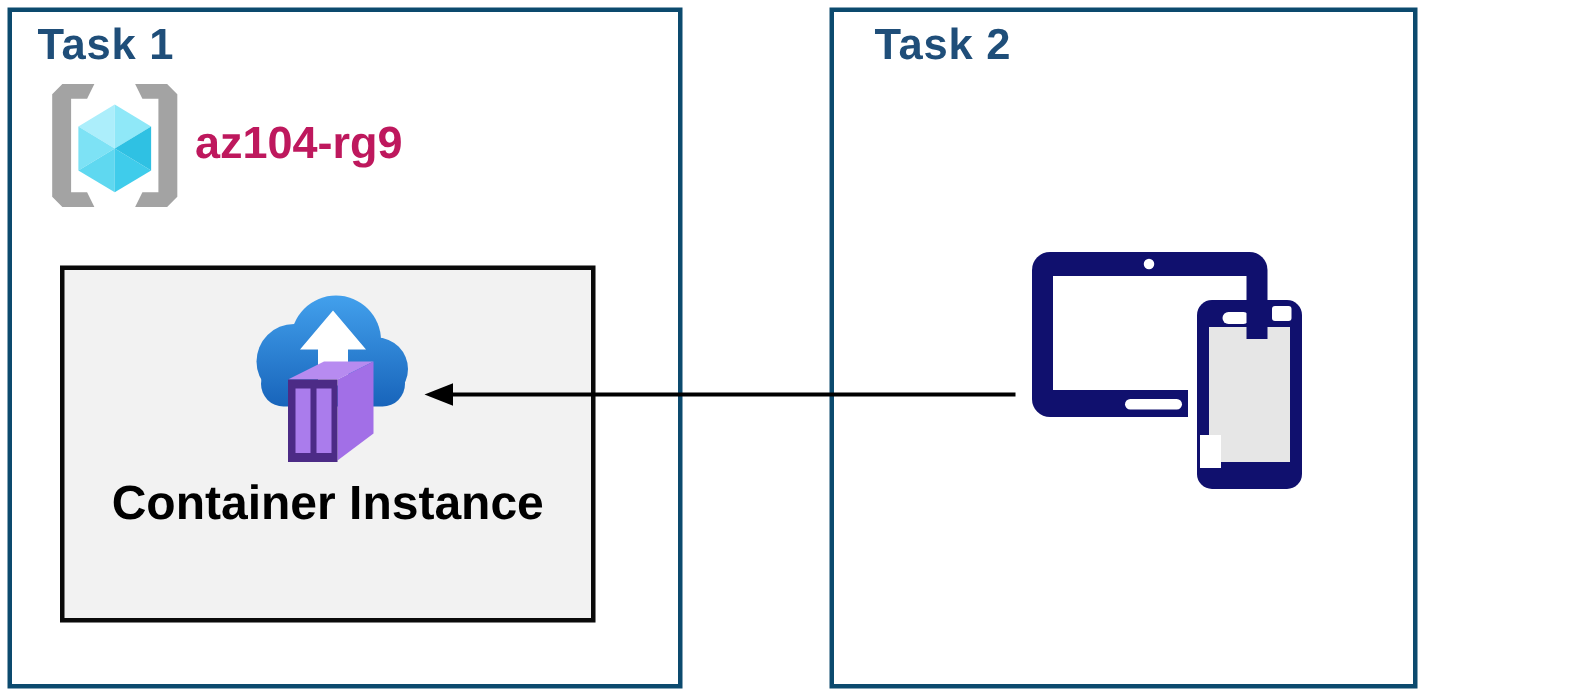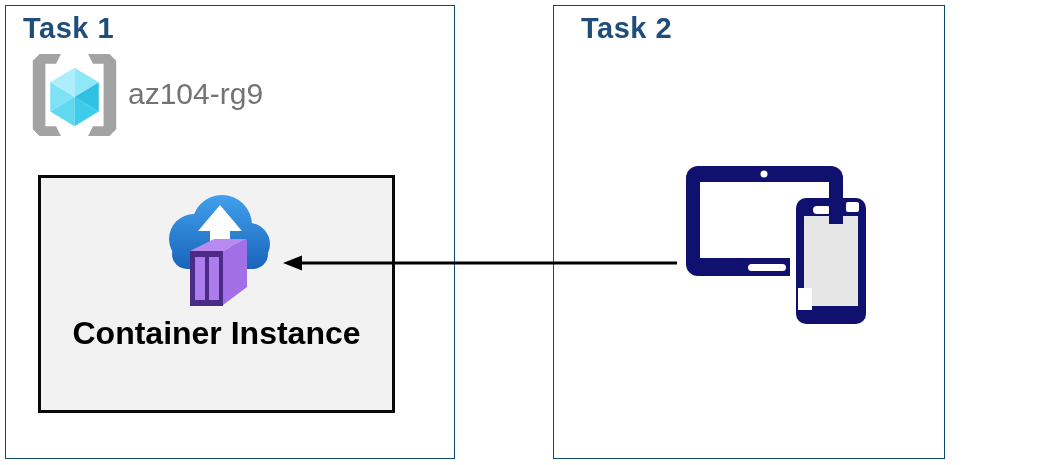--- a/index.html
+++ b/index.html
@@ -1,32 +1,32 @@
 <!DOCTYPE html>
 <html style="--title-blue: #1F4E79; --box-bg: #F2F2F2; --navy: #10106E; --screen-gray: #E6E6E6; --bracket-gray: #A3A3A3; --purple-front: #4C2B86; --purple-side: #A26FE7; --purple-top: #B78BF0; --purple-slat: #AA7CEC;"><head>
 <meta charset="utf-8">
 <style>
   html,body{margin:0;padding:0;background:#fff;}
   .canvas{
     position:relative;width:1049px;height:465px;background:#fff;
     font-family:"Liberation Sans","DejaVu Sans",sans-serif;overflow:hidden;
   }
-  .task-box{position:absolute;box-sizing:border-box;border:1px solid #0c4a6e;background:#fff;}
+  .task-box{position:absolute;box-sizing:border-box;border:3px solid #0c4a6e;background:#fff;}
   .task1{left:5px;top:5px;width:450px;height:454px;}
   .task2{left:553px;top:5px;width:392px;height:454px;}
   .task-title{
     position:absolute;font-size:29px;font-weight:bold;line-height:34px;
     color:var(--title-blue,#1F4E79);letter-spacing:0.5px;white-space:nowrap;
   }
   .task1 .task-title{left:17px;top:5px;}
   .task2 .task-title{left:27px;top:5px;}
   .rg-icon{position:absolute;left:20px;top:48px;}
   .rg-name{
-    position:absolute;left:122px;top:68px;font-size:30px;font-weight:normal;
-    line-height:40px;color:#737373;white-space:nowrap;
+    position:absolute;left:122px;top:68px;font-size:30px;font-weight:bold;
+    line-height:40px;color:#be185d;white-space:nowrap;
   }
   .ci-box{
     position:absolute;left:32px;top:169px;width:357px;height:238px;
     box-sizing:border-box;border:3px solid #0a0a0a;
     background:var(--box-bg,#F2F2F2);
     display:flex;flex-direction:column;align-items:center;
   }
   .ci-icon{margin-top:11px;flex:0 0 auto;}
   .ci-label{
     font-size:32px;font-weight:bold;color:#000;margin-top:2px;

